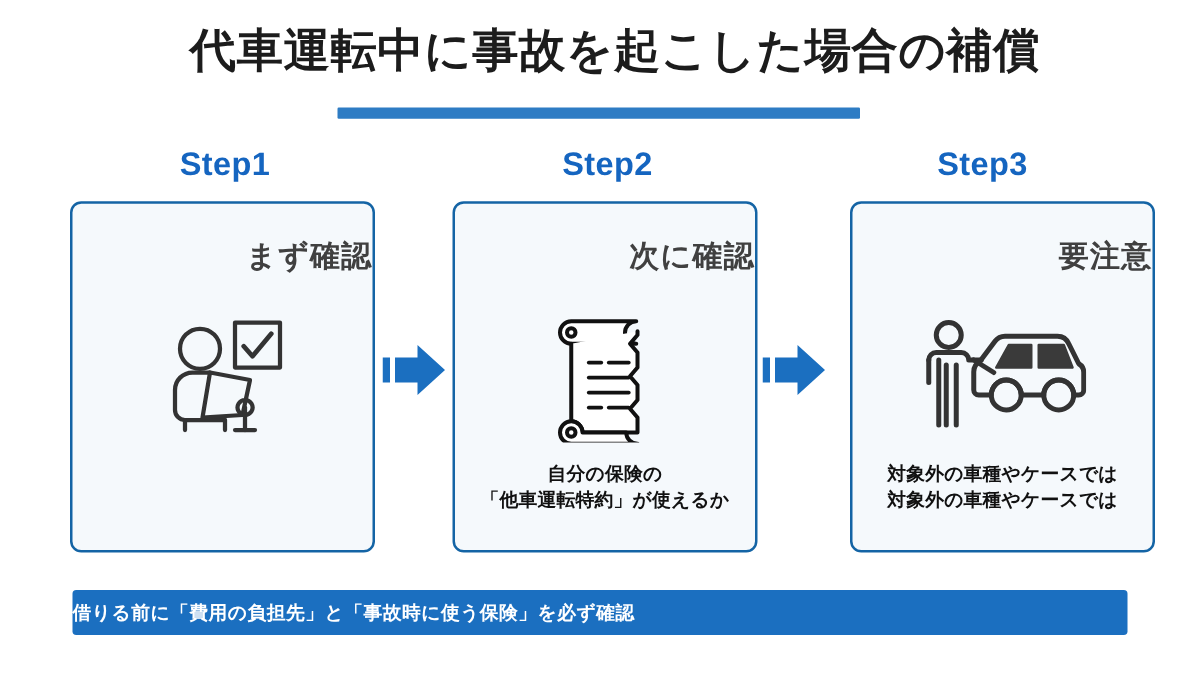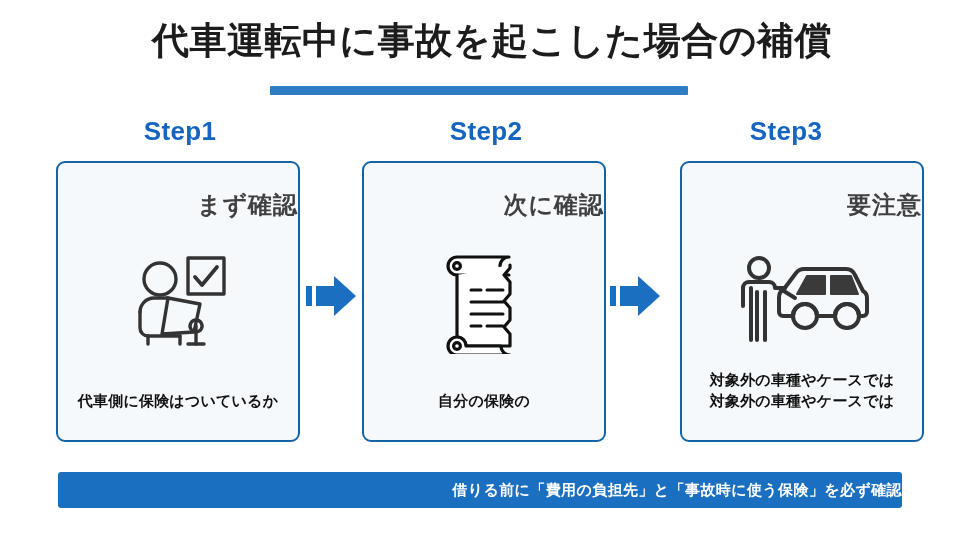--- a/index.html
+++ b/index.html
@@ -130,21 +130,21 @@
   .banner {
     position: absolute;
     left: 58px;
     top: 472px;
     width: 844px;
     height: 36px;
     background: #1B6FC0;
     border-radius: 3px;
     display: flex;
     align-items: center;
-    justify-content: flex-end;
+    justify-content: flex-start;
   }
   .banner-text {
     color: #ffffff;
     font-size: 15px;
     font-weight: 700;
     letter-spacing: 0.4px;
     white-space: nowrap;
   }
 </style>
 </head>
@@ -174,23 +174,20 @@
 
         <path d="M26 84 v8"></path>
         <path d="M58 84 v8"></path>
 
         <path d="M46 46 L78 52 L72 80 L40 82 Z"></path>
 
         <path d="M74 68 a6 6 0 1 0 0.1 0"></path>
         <path d="M74 74 v18"></path>
         <path d="M66 92 h16"></path>
       </svg>
-    </div>
-    <div class="card-caption">
-      <span class="line">代車側に保険はついているか</span>
     </div>
   </div>
 
   <div class="card c2">
     <div class="card-heading">次に確認</div>
     <div class="card-icon">
       <svg width="100" height="104" viewBox="0 0 100 104" fill="none" stroke="#111111" stroke-width="3.2" stroke-linecap="round" stroke-linejoin="round">
 
         <path d="M14 16 a9 9 0 0 1 9 -9 h52 a9 9 0 0 0 -9 9 a9 9 0 0 0 9 9 h-52 a9 9 0 0 1 -9 -9 Z" fill="#ffffff"></path>
         <circle cx="23" cy="16" r="3.4"></circle>
@@ -203,20 +200,21 @@
         <path d="M37 40 h10" stroke-width="3"></path>
         <path d="M53 40 h16" stroke-width="3"></path>
         <path d="M37 52 h32" stroke-width="3"></path>
         <path d="M37 64 h32" stroke-width="3"></path>
         <path d="M37 76 h10" stroke-width="3"></path>
         <path d="M53 76 h16" stroke-width="3"></path>
       </svg>
     </div>
     <div class="card-caption">
       <span class="line">自分の保険の</span>
+      <span class="line">「他車運転特約」が使えるか</span>
     </div>
   </div>
 
   <div class="card c3">
     <div class="card-heading">要注意</div>
     <div class="card-icon">
       <svg width="134" height="96" viewBox="0 0 134 96" fill="none" stroke="#333333" stroke-width="4" stroke-linecap="round" stroke-linejoin="round">
 
         <circle cx="24" cy="14" r="10"></circle>
 

